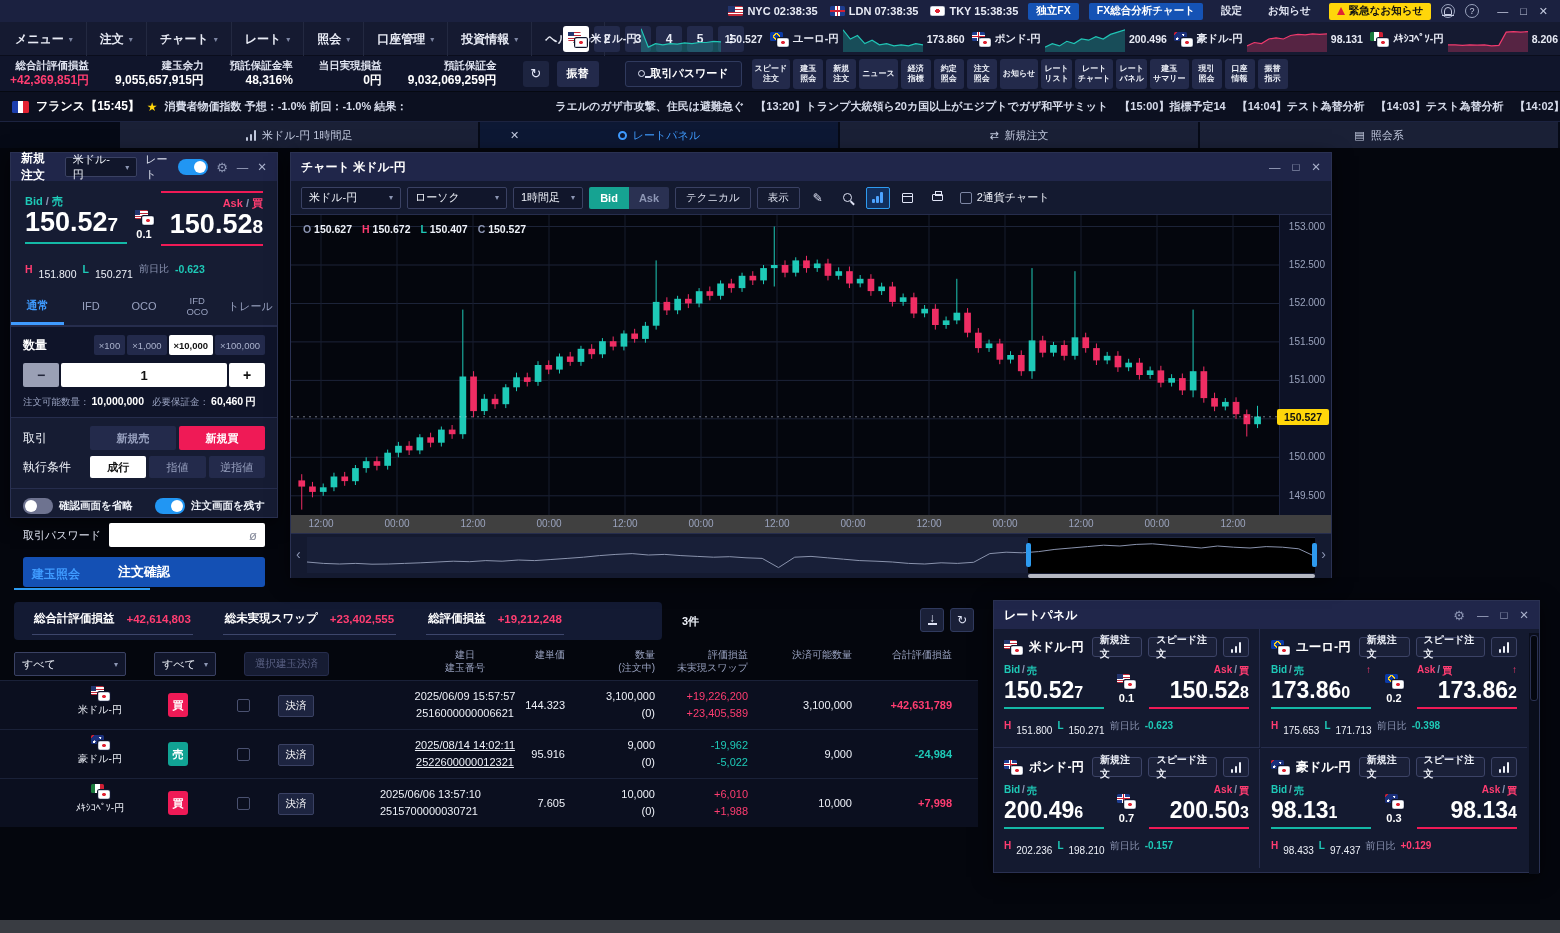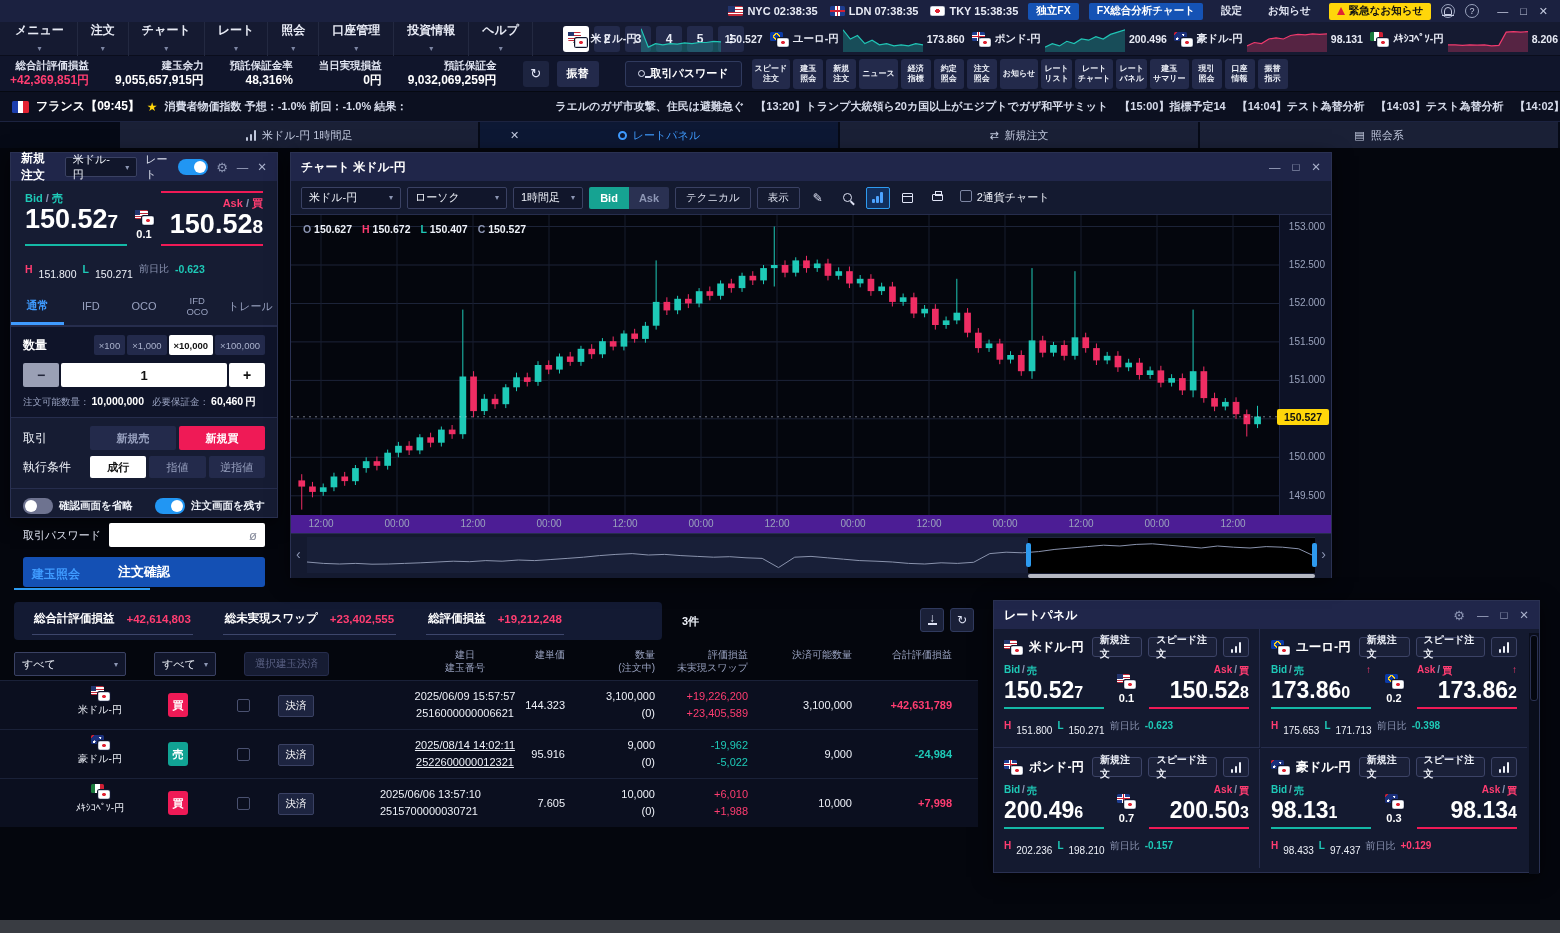--- a/index.html
+++ b/index.html
@@ -1,20 +1,20 @@
 <!DOCTYPE html>
 <html><head>
 <meta charset="utf-8">
 <style>
 *{margin:0;padding:0;box-sizing:border-box;font-family:"Liberation Sans","DejaVu Sans",sans-serif;}
 html,body{width:1560px;height:933px;overflow:hidden;background:#04060d;}
 #screen{position:relative;width:1560px;height:933px;background:#04060d;color:#dfe3f0;}
 .abs{position:absolute;}
 .nw{white-space:nowrap;}
-.flex{display:flex;}
+.flex{display:flex;align-items:center;}
 
 .flag{display:inline-block;width:14px;height:10px;border-radius:1.5px;flex:0 0 auto;}
 .f-us{background:repeating-linear-gradient(180deg,#c2293a 0 1.4px,#fff 1.4px 2.8px);position:relative;}
 .f-us::after{content:'';position:absolute;left:0;top:0;width:45%;height:55%;background:#23356e;}
 .f-uk{background:linear-gradient(0deg,transparent 44%,#cf2034 44% 56%,transparent 56%),linear-gradient(90deg,transparent 44%,#cf2034 44% 56%,transparent 56%),linear-gradient(0deg,transparent 36%,#fff 36% 64%,transparent 64%),linear-gradient(90deg,transparent 36%,#fff 36% 64%,transparent 64%),#1e3d8f;}
 .f-jp{background:radial-gradient(circle at 50% 50%,#e02434 0 29%,#fff 30%);border:0.5px solid #c9ced9;}
 .f-fr{background:linear-gradient(90deg,#1d3fae 0 33%,#fff 33% 66%,#e32232 66%);}
 .f-eu{background:radial-gradient(circle at 50% 50%,transparent 0 2.2px,#ffd21e 2.2px 3.4px,transparent 3.5px),#0b3aa5;}
 .f-au{background:radial-gradient(circle at 72% 30%,#fff 0 1px,transparent 1.2px),radial-gradient(circle at 80% 65%,#fff 0 1px,transparent 1.2px),radial-gradient(circle at 25% 75%,#fff 0 1.2px,transparent 1.4px),linear-gradient(135deg,#cf2034 0 18%,transparent 18%),#1a2f7a;}
 .f-mx{background:linear-gradient(90deg,#1a7a3c 0 33%,#fff 33% 66%,#cf2034 66%);}
@@ -27,21 +27,21 @@
 .clock .flag{width:15px;height:10px;}
 .tbtn{height:17px;padding:0 8px;border-radius:2px;background:#1553b5;color:#fff;font-size:10.5px;font-weight:bold;display:flex;align-items:center;}
 .tbtn.plain{background:transparent;color:#dfe3f0;}
 .tbtn.warn{background:#ffd60a;color:#111;gap:4px;}
 .tri{width:0;height:0;border-left:4.5px solid transparent;border-right:4.5px solid transparent;border-bottom:8px solid #e02434;}
 .circ{width:14px;height:14px;border:1px solid #9aa3bd;border-radius:50%;display:flex;align-items:center;justify-content:center;font-size:9px;color:#c5cbe0;}
 .winctl{color:#c5cbe0;font-size:11px;display:flex;gap:12px;margin-left:8px;padding-right:4px;}
 
 #menubar{left:0;top:22px;width:1560px;height:34px;background:#151a31;border-bottom:1px solid #0a0d1c;}
 #menu-items{position:absolute;left:2px;top:0;height:34px;display:flex;}
-.mitem{display:flex;align-items:center;gap:5px;padding:0 13px;font-size:12px;font-weight:bold;color:#e8ebf5;border-right:1px solid #232941;flex-direction:column;}
+.mitem{display:flex;align-items:center;gap:5px;padding:0 13px;font-size:12px;font-weight:bold;color:#e8ebf5;border-right:1px solid #232941;}
 .mitem .car{color:#7d86a3;font-size:8px;}
 #pages{position:absolute;left:563px;top:4px;display:flex;gap:5px;}
 .pbtn{width:26px;height:26px;border-radius:3px;background:#232a4b;color:#e8ebf5;font-size:12px;font-weight:bold;display:flex;align-items:center;justify-content:center;}
 .pbtn.on{background:#fff;color:#111;}
 #tickers{position:absolute;right:2px;top:2px;height:30px;display:flex;align-items:center;gap:7px;}
 .ticker{display:flex;align-items:center;gap:4px;font-size:10.5px;font-weight:bold;color:#e8ebf5;}
 
 #toolbar{left:0;top:56px;width:1560px;height:36px;background:#10152b;display:flex;align-items:center;padding-left:10px;border-bottom:1px solid #060911;}
 .metric{text-align:right;margin-right:26px;line-height:1.25;}
 .metric .ml{font-size:10.5px;font-weight:bold;color:#dfe3f0;}
@@ -145,21 +145,21 @@
 .cal-ic{width:11px;height:10px;border:1px solid #dfe3f5;border-radius:1px;position:relative;}
 .cal-ic::before{content:'';position:absolute;top:2px;left:0;right:0;height:1px;background:#dfe3f5;}
 .prn-ic{width:11px;height:7px;border:1px solid #dfe3f5;border-radius:1px;position:relative;}
 .prn-ic::before{content:'';position:absolute;top:-4px;left:2px;width:5px;height:3px;border:1px solid #dfe3f5;}
 #plotrow{position:relative;width:1040px;height:300px;background:#04060d;}
 #plot{position:absolute;left:0;top:0;width:988px;height:300px;}
 #ohlc{position:absolute;left:12px;top:8px;font-size:10.5px;font-weight:bold;color:#eef1f8;display:flex;gap:10px;z-index:2;}
 #yaxis{position:absolute;left:988px;top:0;width:52px;height:300px;background:#0d1226;border-left:1px solid #1c2340;}
 .ytick{position:absolute;right:6px;font-size:10px;color:#9aa3bd;}
 #price-tag{position:absolute;left:986px;width:52px;height:16px;background:#ffd60a;color:#111;font-size:10.5px;font-weight:bold;display:flex;align-items:center;justify-content:center;border-radius:2px;z-index:3;}
-#xaxis{position:relative;width:1040px;height:18px;background:#4c1d95;}
+#xaxis{position:relative;width:1040px;height:18px;background:#404040;}
 .xtick{position:absolute;top:3px;width:40px;text-align:center;font-size:10px;color:#9aa3bd;}
 #navig{position:relative;width:1040px;height:45px;background:#141a30;border-top:1px solid #262d4d;}
 .navarr{position:absolute;top:12px;color:#8d96b4;font-size:14px;}
 #navstrip{position:absolute;left:16px;right:16px;top:3px;height:36px;background:#181f38;}
 #navsel{position:absolute;top:0;height:36px;background:#000;border-top:1px solid #20273f;}
 .navhandle{position:absolute;top:6px;width:5px;height:24px;border-radius:2px;background:#2e9bf0;z-index:2;}
 #navthumb{position:absolute;bottom:0;height:4px;background:#b5b8c2;border-radius:2px;}
 
 #positions{left:0;top:556px;width:978px;height:370px;z-index:1;}
 #pos-tab{position:absolute;left:14px;top:4px;width:136px;height:30px;border-bottom:2px solid #2e9bf0;font-size:12px;font-weight:bold;color:#3f9bff;display:flex;align-items:center;padding-left:18px;}
@@ -449,21 +449,21 @@
         </span>
         <span class="qbtn">
           <span class="nw">振替</span>
           <span class="nw">指示</span>
         </span>
       </span>
   </div>
 
   <div id="newsbar" class="abs">
     <span class="flag f-fr"></span>
-    <span class="nhead nw">フランス【09:45】</span>
+    <span class="nhead nw">フランス【15:45】</span>
     <span class="star">★</span>
     <span class="nlead nw">消費者物価指数 予想：-1.0% 前回：-1.0% 結果：</span>
     <span class="ndiv"></span>
     <span class="nscroll nw">ラエルのガザ市攻撃、住民は避難急ぐ　【13:20】トランプ大統領ら20カ国以上がエジプトでガザ和平サミット　【15:00】指標予定14　【14:04】テスト為替分析　【14:03】テスト為替分析　【14:02】テスト為替分析　【14:01】テスト為替分析　【14:00】</span>
   </div>
 
   <div id="tabbar" class="abs">
     <div id="tabs">
         <div class="tab">
           <span class="bars-ic">

